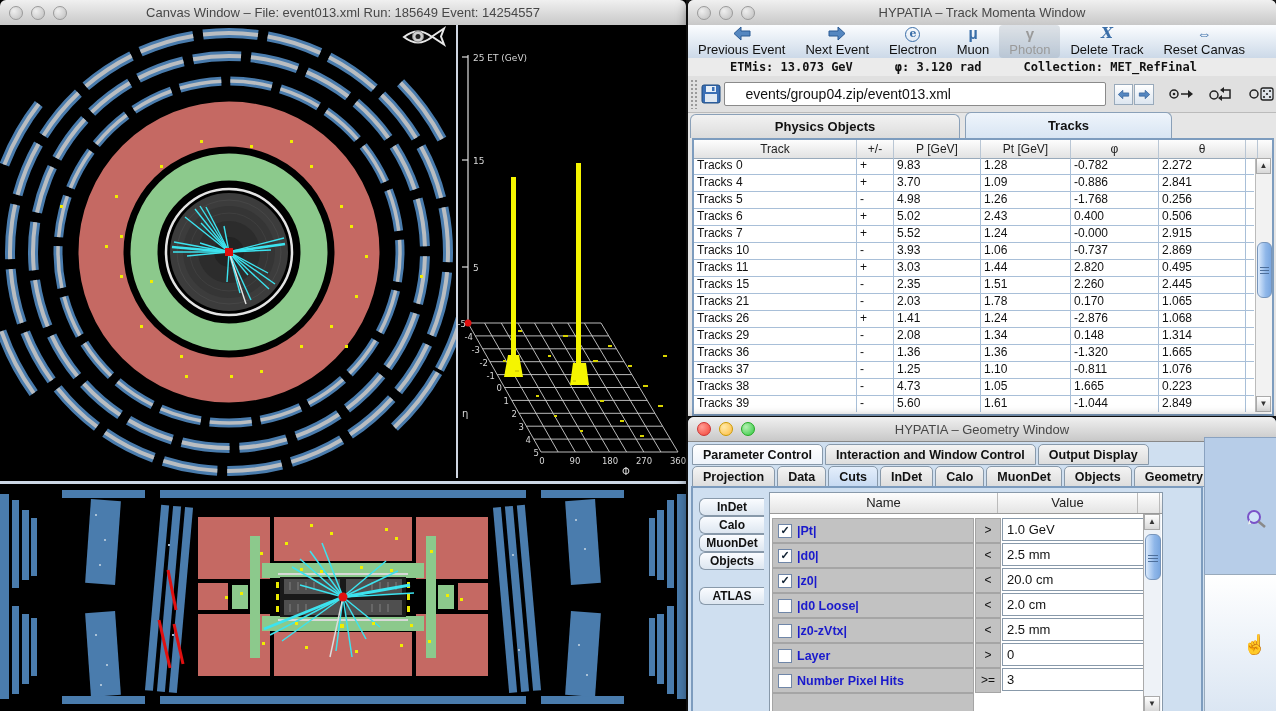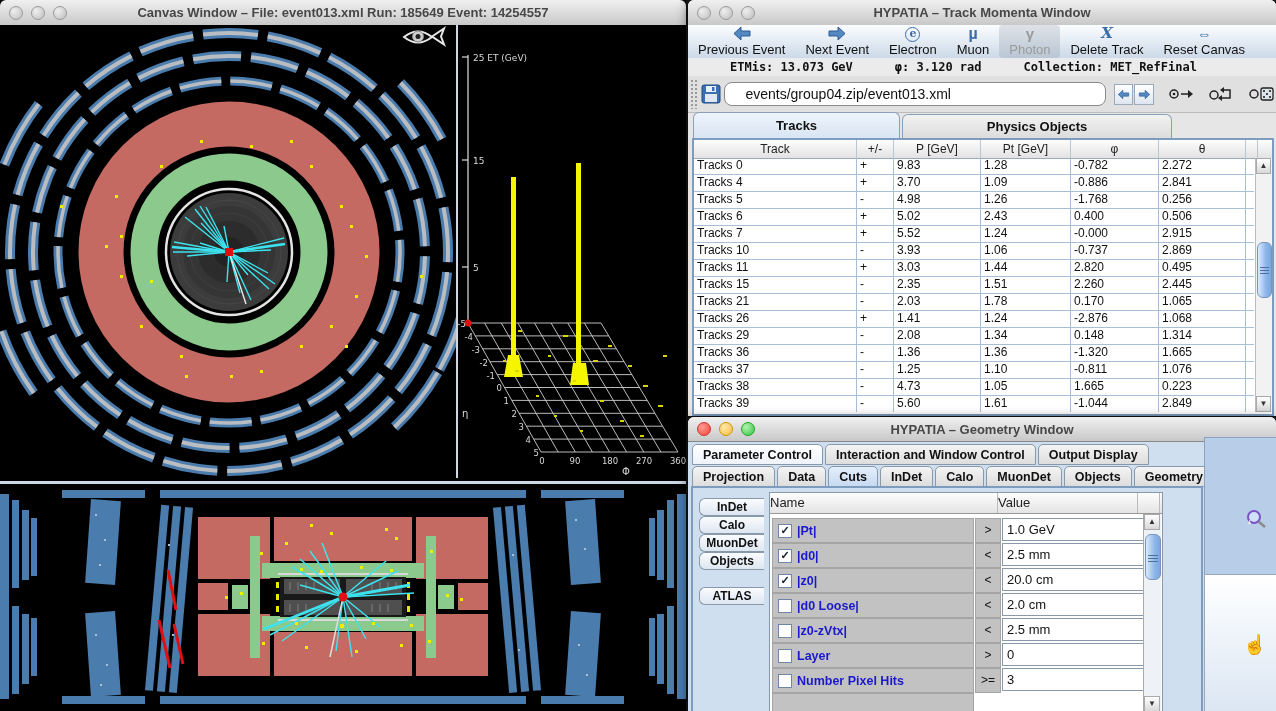--- a/index.html
+++ b/index.html
@@ -1,21 +1,21 @@
 <!DOCTYPE html>
 <html><head>
 <meta charset="utf-8">
 <style>
   html,body{margin:0;padding:0}
   body{width:1276px;height:711px;background:#1a1a1a;overflow:hidden;position:relative;
        font-family:"Liberation Sans",sans-serif;-webkit-font-smoothing:antialiased}
   .win{position:absolute;box-shadow:0 2px 12px rgba(0,0,0,.55)}
   .titlebar{height:25px;background:linear-gradient(#f0f0f0,#c8c8c8);border-bottom:1px solid #888;
             border-radius:6px 6px 0 0;position:relative;display:flex;align-items:center}
-  .title{position:absolute;left:0;right:0;text-align:center;font-size:13px;font-weight:bold;color:#474747}
+  .title{position:absolute;left:0;right:0;text-align:center;font-size:13px;font-weight:normal;color:#474747}
   .lights{display:flex;gap:8px;margin-left:9px;z-index:3}
   .light{width:12px;height:12px;border-radius:50%;border:1px solid #9a9a9a;
          background:radial-gradient(circle at 4px 4px,#efefef,#bdbdbd)}
   .light.red{background:radial-gradient(circle at 4px 4px,#ff9d94,#f44336);border-color:#c33}
   .light.yellow{background:radial-gradient(circle at 4px 4px,#ffe9a8,#fdbc40);border-color:#c90}
   .light.green{background:radial-gradient(circle at 4px 4px,#b5f0b2,#2fc840);border-color:#2a2}
 
   
   #canvas-win{left:0;top:0;width:686px;height:711px;background:#000}
   .panel{position:absolute;background:#000;overflow:hidden}
@@ -37,21 +37,21 @@
   .arrow-svg{width:20px;height:15px}
   #tw-met{position:absolute;left:0;top:58px;width:588px;height:18px;background:#ebebeb;
           border-bottom:1px solid #c5c5c5;font-family:"DejaVu Sans Mono",monospace;
           font-size:12px;font-weight:bold;color:#111;display:flex;align-items:center}
   #tw-met span{margin-left:42px;white-space:pre}
   #tw-path{position:absolute;left:0;top:76px;width:588px;height:36px;background:#e0e0e0;
            border-bottom:1px solid #bbb;display:flex;align-items:center}
   .grip{width:9px;height:30px;margin-left:2px;
         background-image:radial-gradient(#9a9a9a 1px,transparent 1.2px);background-size:4px 4px}
   .mini-btn{width:24px;height:24px;display:flex;align-items:center;justify-content:center;margin:0 2px}
-  #path-field{width:368px;height:22px;border:1px solid #8a8a8a;border-radius:8px;background:#fff;
+  #path-field{width:368px;height:22px;border:1px solid #8a8a8a;border-radius:2px;background:#fff;
               font-size:14px;font-family:"Liberation Sans",sans-serif;padding:0 20px;color:#111}
   .nav-btn{width:19px;height:19px;border:1px solid #9ab;background:linear-gradient(#fff,#dde6f0);
            display:flex;align-items:center;justify-content:center;margin-left:1px}
   .mode-ic{margin-left:14px;display:flex;align-items:center}
   #tw-tabs{position:absolute;left:0;top:112px;width:588px;height:26px;display:flex;align-items:flex-end}
   .tab{height:23px;border:1px solid #8aa0b8;border-bottom:none;border-radius:6px 6px 0 0;
        display:flex;align-items:center;justify-content:center;font-size:13px;font-weight:bold;color:#111;
        background:linear-gradient(#f2f2f2,#dcdcdc)}
   .tab.sel{background:linear-gradient(#eef4fb,#d8e5f3);height:25px}
   #tab-tracks{width:205px;margin-left:5px}
@@ -79,21 +79,21 @@
         padding:3px 10px 2px;background:linear-gradient(#f4f4f4,#ddd);margin-right:2px;white-space:nowrap}
   .ctab.sel1{background:linear-gradient(#ffffff,#eef3fa)}
   .ctab.sel2{background:linear-gradient(#e4eefb,#c7daf2)}
   #ctrl-content{position:absolute;left:3px;top:69px;width:508px;height:225px;
                 border:2px solid #7d9cbe;background:#cfdff0}
   .side-tab{position:absolute;left:6px;width:64px;height:16px;border:1px solid #8899aa;border-right:none;
             border-radius:6px 0 0 6px;background:linear-gradient(#fafcff,#dde6f0);
             font-size:12px;font-weight:bold;color:#111;text-align:center;line-height:16px}
   #cuts-panel{position:absolute;left:76px;top:4px;width:392px;height:221px;background:#fff;border:1px solid #8899aa}
   .cuts-head{display:grid;grid-template-columns:228px 140px 22px;height:20px;background:linear-gradient(#fdfdfd,#e4e4e4);border-bottom:1px solid #999}
-  .cuts-head span{font-size:13px;color:#222;text-align:left;line-height:20px;border-right:1px solid #bbb}
+  .cuts-head span{font-size:13px;color:#222;text-align:center;line-height:20px;border-right:1px solid #bbb}
   .cut-row{position:absolute;left:2px;width:366px;height:23px}
   .cut-name{position:absolute;left:0;top:0;width:200px;height:23px;background:#c2c2c2;border:1px solid #a5a5a5;
             display:flex;align-items:center}
   .cut-op{position:absolute;left:203px;top:0;width:24px;height:23px;background:#c2c2c2;border:1px solid #a5a5a5;
           font-size:12px;color:#111;text-align:center;line-height:23px}
   .cut-val{position:absolute;left:230px;top:0;width:132px;height:19px;border:1px solid #89a;
            background:#fff;font-size:13px;font-family:"Liberation Sans",sans-serif;padding:1px 4px;color:#111}
   .cbox{width:12px;height:12px;border:1px solid #6f86a8;background:#fff;margin:0 5px 0 5px;
         font-size:11px;line-height:11px;text-align:center;color:#123;font-weight:bold}
   .cut-lbl{font-size:12.5px;font-weight:bold;color:#1a1acc;white-space:nowrap}
@@ -572,22 +572,22 @@
         <circle cx="16" cy="6" r="1.1" fill="#222"></circle>
           <circle cx="22" cy="6" r="1.1" fill="#222"></circle>
         <circle cx="19" cy="9" r="1.1" fill="#222"></circle>
           <circle cx="16" cy="12" r="1.1" fill="#222"></circle>
           <circle cx="22" cy="12" r="1.1" fill="#222"></circle>
       </svg>
     </div>
   </div>
 
   <div id="tw-tabs">
+    <div class="tab" id="tab-physics">Physics Objects</div>
     <div class="tab sel" id="tab-tracks">Tracks</div>
-    <div class="tab" id="tab-physics">Physics Objects</div>
   </div>
 
   <div id="tw-table">
     <div class="thead">
       <span>Track</span>
       <span>+/-</span>
       <span>P [GeV]</span>
       <span>Pt [GeV]</span>
       <span>φ</span>
       <span>θ</span>

